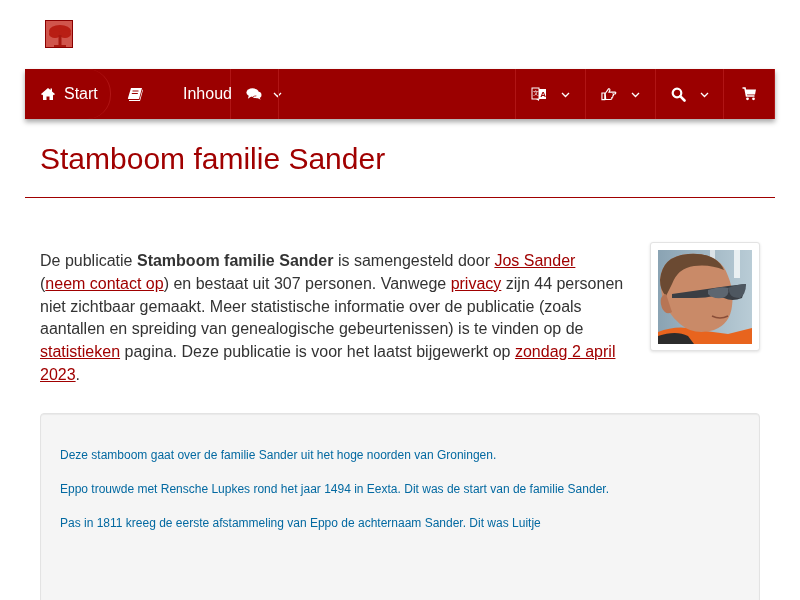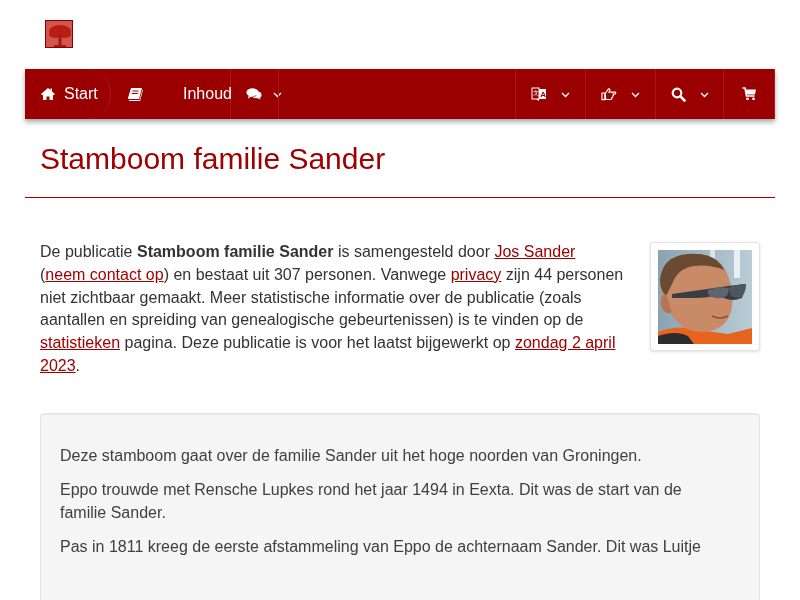--- a/index.html
+++ b/index.html
@@ -22,32 +22,32 @@
   .nav-item .ico { display: inline-flex; width: 16px; height: 16px; margin-right: 8px; align-items: center; justify-content: center; }
   .nav-item .ico.only { margin-right: 0; }
   .nav-item .chev { margin-left: 9px; width: 9px; height: 9px; display: inline-flex; }
   .nav-spacer { flex: 1; border-right: 1px solid #b01515; }
 
   
   .page-title { position: absolute; left: 40px; top: 140px; font-size: 30px; color: #a00000; font-weight: normal; line-height: 38px; }
   .title-rule { position: absolute; left: 25px; top: 197px; width: 750px; height: 1px; background: #a00000; }
 
   
-  .intro { position: absolute; left: 40px; top: 241px; width: 590px; font-size: 16px; line-height: 22.8px; color: #333333; }
+  .intro { position: absolute; left: 40px; top: 250px; width: 590px; font-size: 16px; line-height: 22.8px; color: #333333; }
   .intro a { color: #a00000; text-decoration: underline; }
   .intro b { font-weight: bold; }
 
   .avatar-frame { position: absolute; left: 650px; top: 242px; width: 110px; height: 109px; background: #ffffff;
                   border: 1px solid #e3e3e3; border-radius: 3px; box-shadow: 0 1px 3px rgba(0,0,0,0.12); padding: 7px; }
   .avatar { width: 94px; height: 94px; overflow: hidden; position: relative; }
 
   
   .well { position: absolute; left: 40px; top: 413px; width: 720px; height: 200px; background: #f5f5f5;
           border: 1px solid #e3e3e3; border-radius: 4px; box-shadow: inset 0 1px 1px rgba(0,0,0,0.05); padding: 30px 19px 0 19px; }
-  .well p { font-size: 16px; line-height: 23px; color: #404040; margin-bottom: 11px; width: 660px; }
+  .well p { font-size: 12px; line-height: 23px; color: #0369a1; margin-bottom: 11px; width: 660px; }
 </style>
 </head>
 <body>
 
 <div class="brand">
   <div class="brand-logo">
     <svg width="28" height="28" viewBox="0 0 28 28">
       <rect width="28" height="28" fill="#d0554c"></rect>
       <ellipse cx="14" cy="10" rx="11" ry="6" fill="#b81e14"></ellipse>
       <ellipse cx="9" cy="13" rx="6" ry="4" fill="#b81e14"></ellipse>

